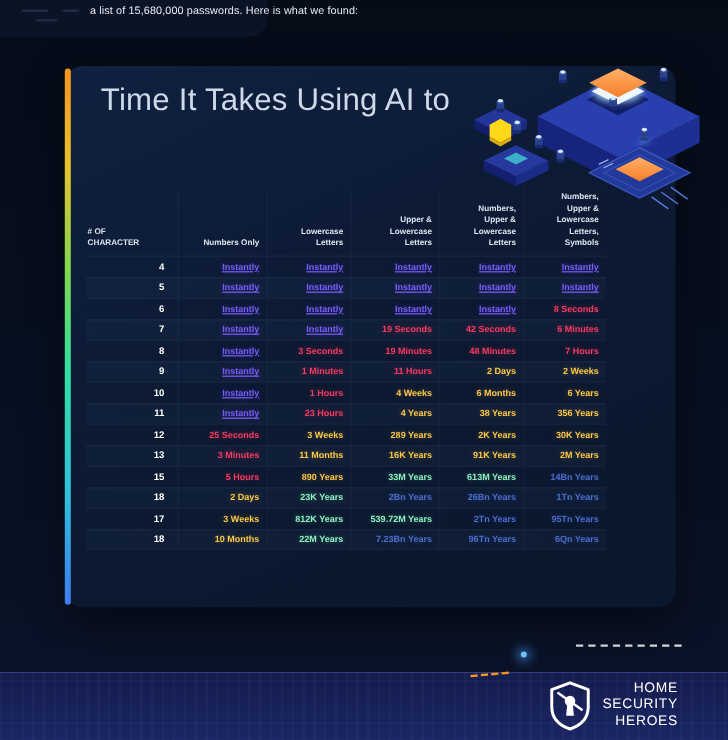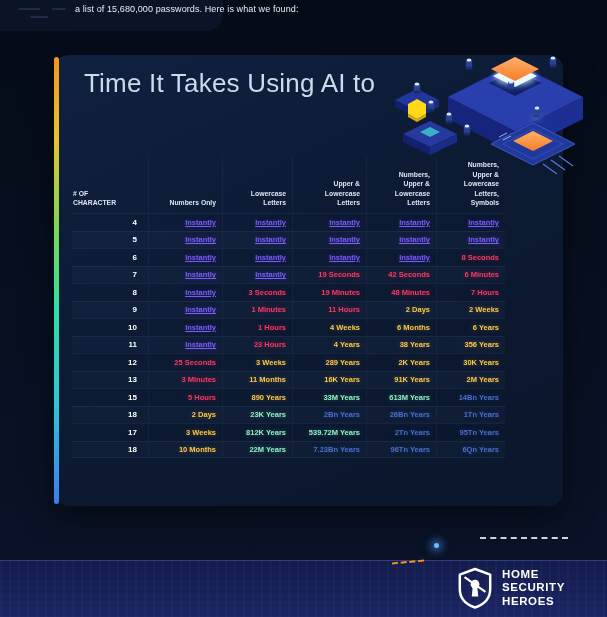--- a/index.html
+++ b/index.html
@@ -69,21 +69,21 @@
     background:repeating-linear-gradient(90deg,rgba(255,255,255,.025) 0 2px,transparent 2px 9px),
                repeating-linear-gradient(0deg,rgba(255,255,255,.02) 0 1px,transparent 1px 7px);
   }
   .bottom-band::after{ content:""; position:absolute; left:0; right:0; top:0; height:1px; background:rgba(110,140,255,.28); }
   .dash-white{ position:absolute; left:480px; top:537px; width:88px; border-top:2px dashed rgba(255,255,255,.85); }
   .dash-orange{ position:absolute; left:392px; top:561px; width:32px; border-top:2px dashed #f7941d; transform:rotate(-5deg); }
   .glow-dot{ position:absolute; left:434px; top:543px; width:5px; height:5px; border-radius:50%;
     background:#6fc0ff; box-shadow:0 0 9px 3px rgba(80,160,255,.65); }
   
   .logo{ position:absolute; left:456px; top:566px; display:flex; align-items:center; gap:8px; z-index:4; }
-  .logo-text{ color:#ffffff; font-weight:bold; font-size:11.5px; line-height:1.18; letter-spacing:.6px; }
+  .logo-text{ color:#ffffff; font-weight:normal; font-size:11.5px; line-height:1.18; letter-spacing:.6px;text-align:right; }
 </style>
 </head>
 <body>
 
 <div class="prev-panel">
   <span class="mark" style="left:18px;top:8px;width:22px;"></span>
   <span class="mark" style="left:52px;top:8px;width:14px;"></span>
   <span class="mark" style="left:30px;top:16px;width:18px;"></span>
 </div>
 

